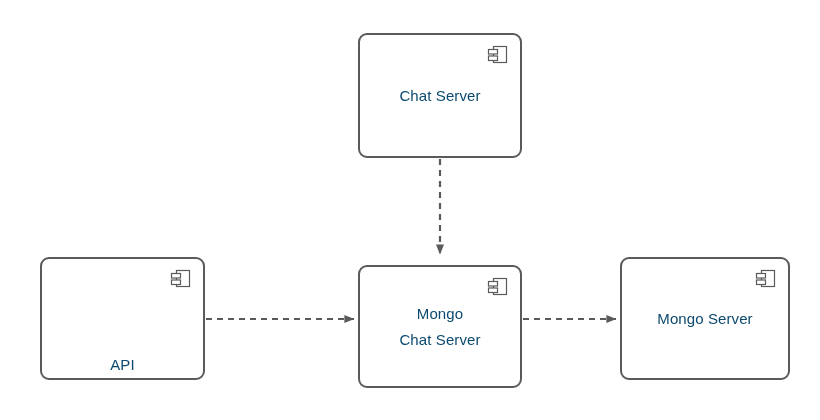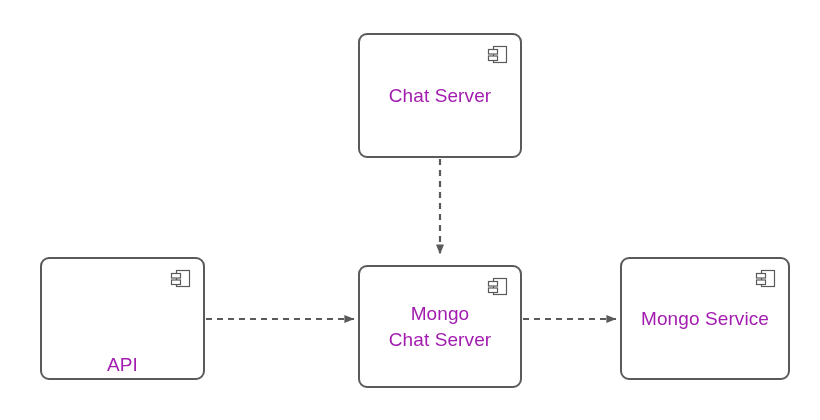--- a/index.html
+++ b/index.html
@@ -30,23 +30,23 @@
     box-sizing: border-box;
     background: #ffffff;
     border: 2px solid #5a5a5a;
     border-radius: 9px;
     display: flex;
     align-items: center;
     justify-content: center;
   }
   .node-label {
     font-family: "Liberation Sans", sans-serif;
-    font-size: 19px;
+    font-size: 15px;
     line-height: 26px;
-    color: #a21caf;
+    color: #0c4a6e;
     text-align: center;
     white-space: pre-line;
     letter-spacing: 0.1px;
     padding: 0 6px;
   }
   .component-icon {
     position: absolute;
     top: 9px;
     right: 11px;
     width: 22px;
@@ -104,16 +104,16 @@
     <div class="node-label">Mongo
 Chat Server</div>
   </div>
 
   <div class="component-node" id="node-mongo-service">
     <svg class="component-icon" viewBox="0 0 22 22">
       <rect x="6.5" y="2.5" width="13" height="16" fill="#ffffff" stroke="#5a5a5a" stroke-width="1.2"></rect>
       <rect x="1.5" y="5.5" width="9" height="4.5" fill="#ffffff" stroke="#5a5a5a" stroke-width="1.2"></rect>
       <rect x="1.5" y="12" width="9" height="4.5" fill="#ffffff" stroke="#5a5a5a" stroke-width="1.2"></rect>
     </svg>
-    <div class="node-label">Mongo Service</div>
+    <div class="node-label">Mongo Server</div>
   </div>
 
 </div>
 
 </body></html>

